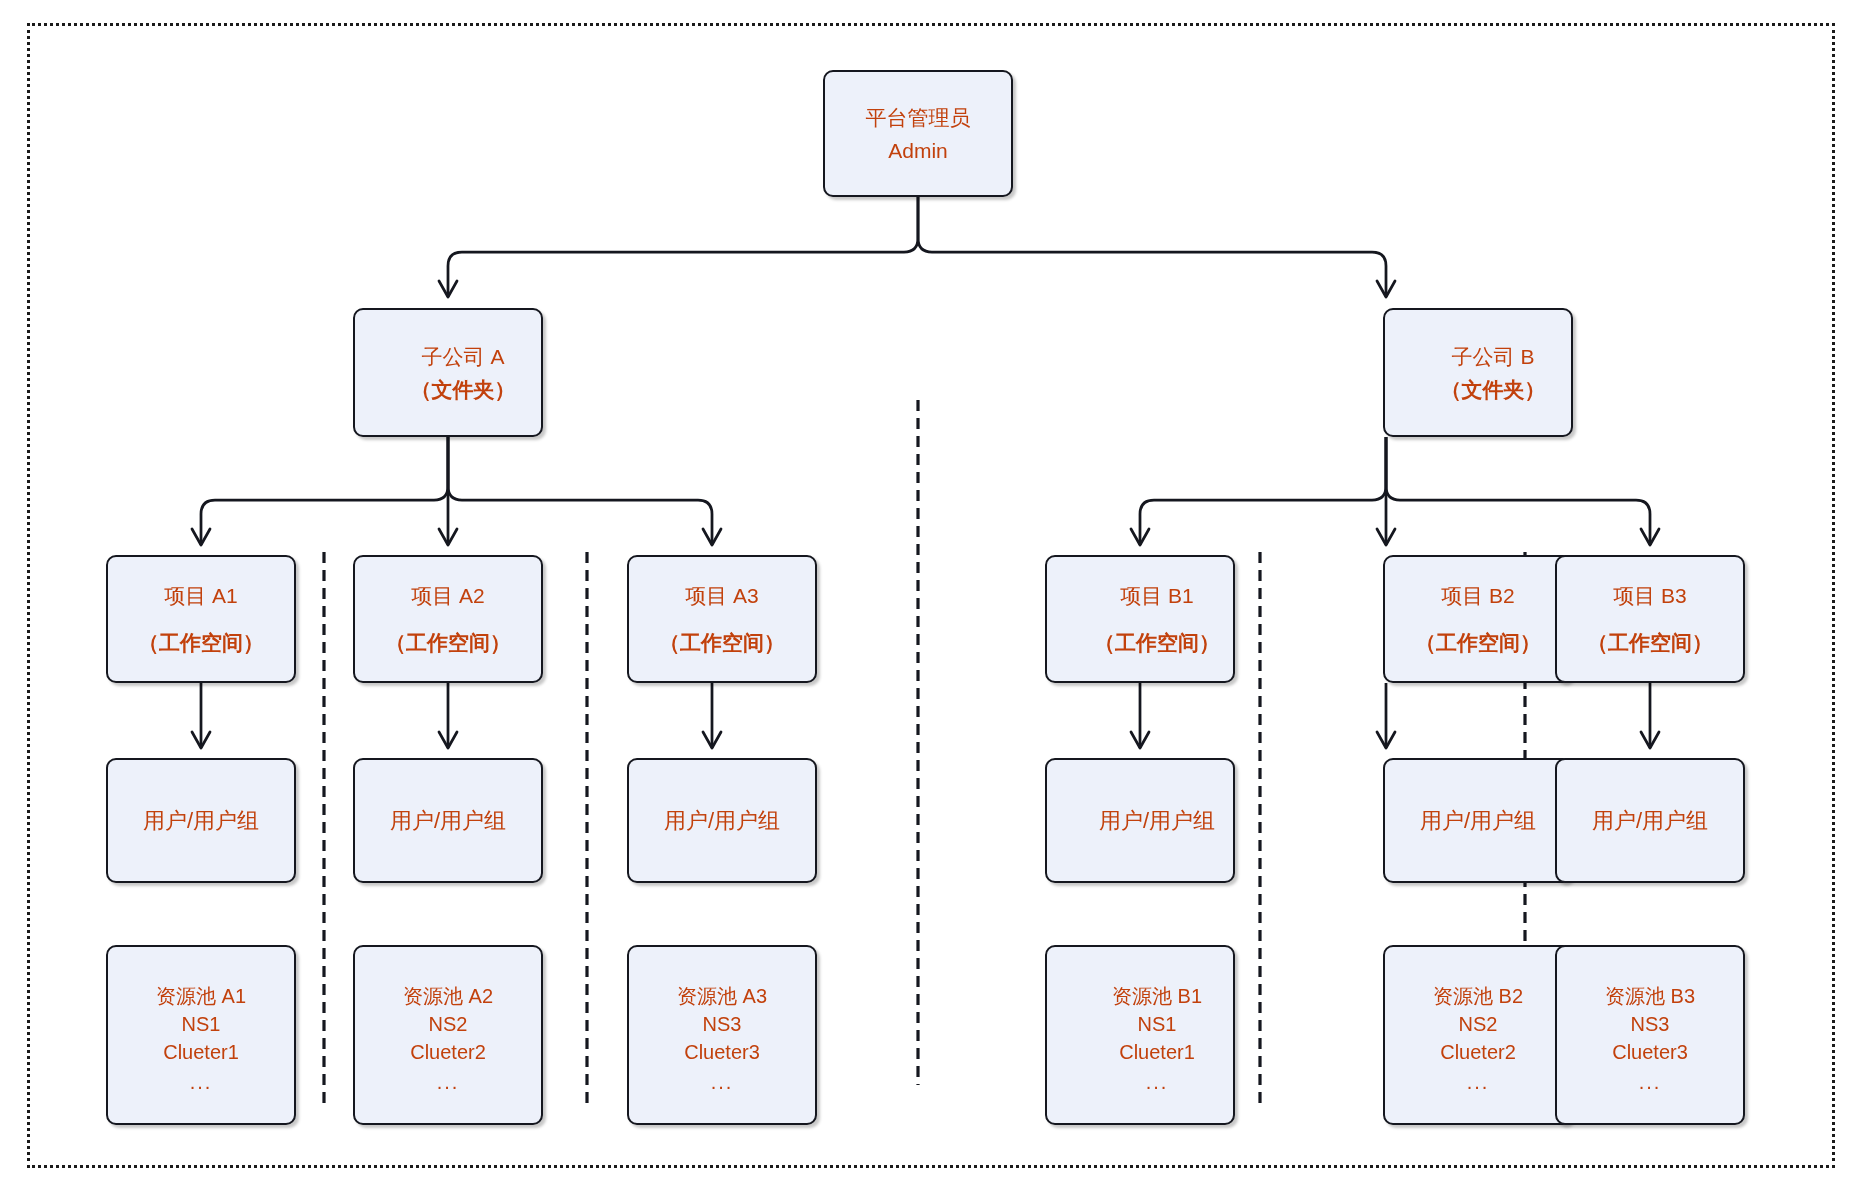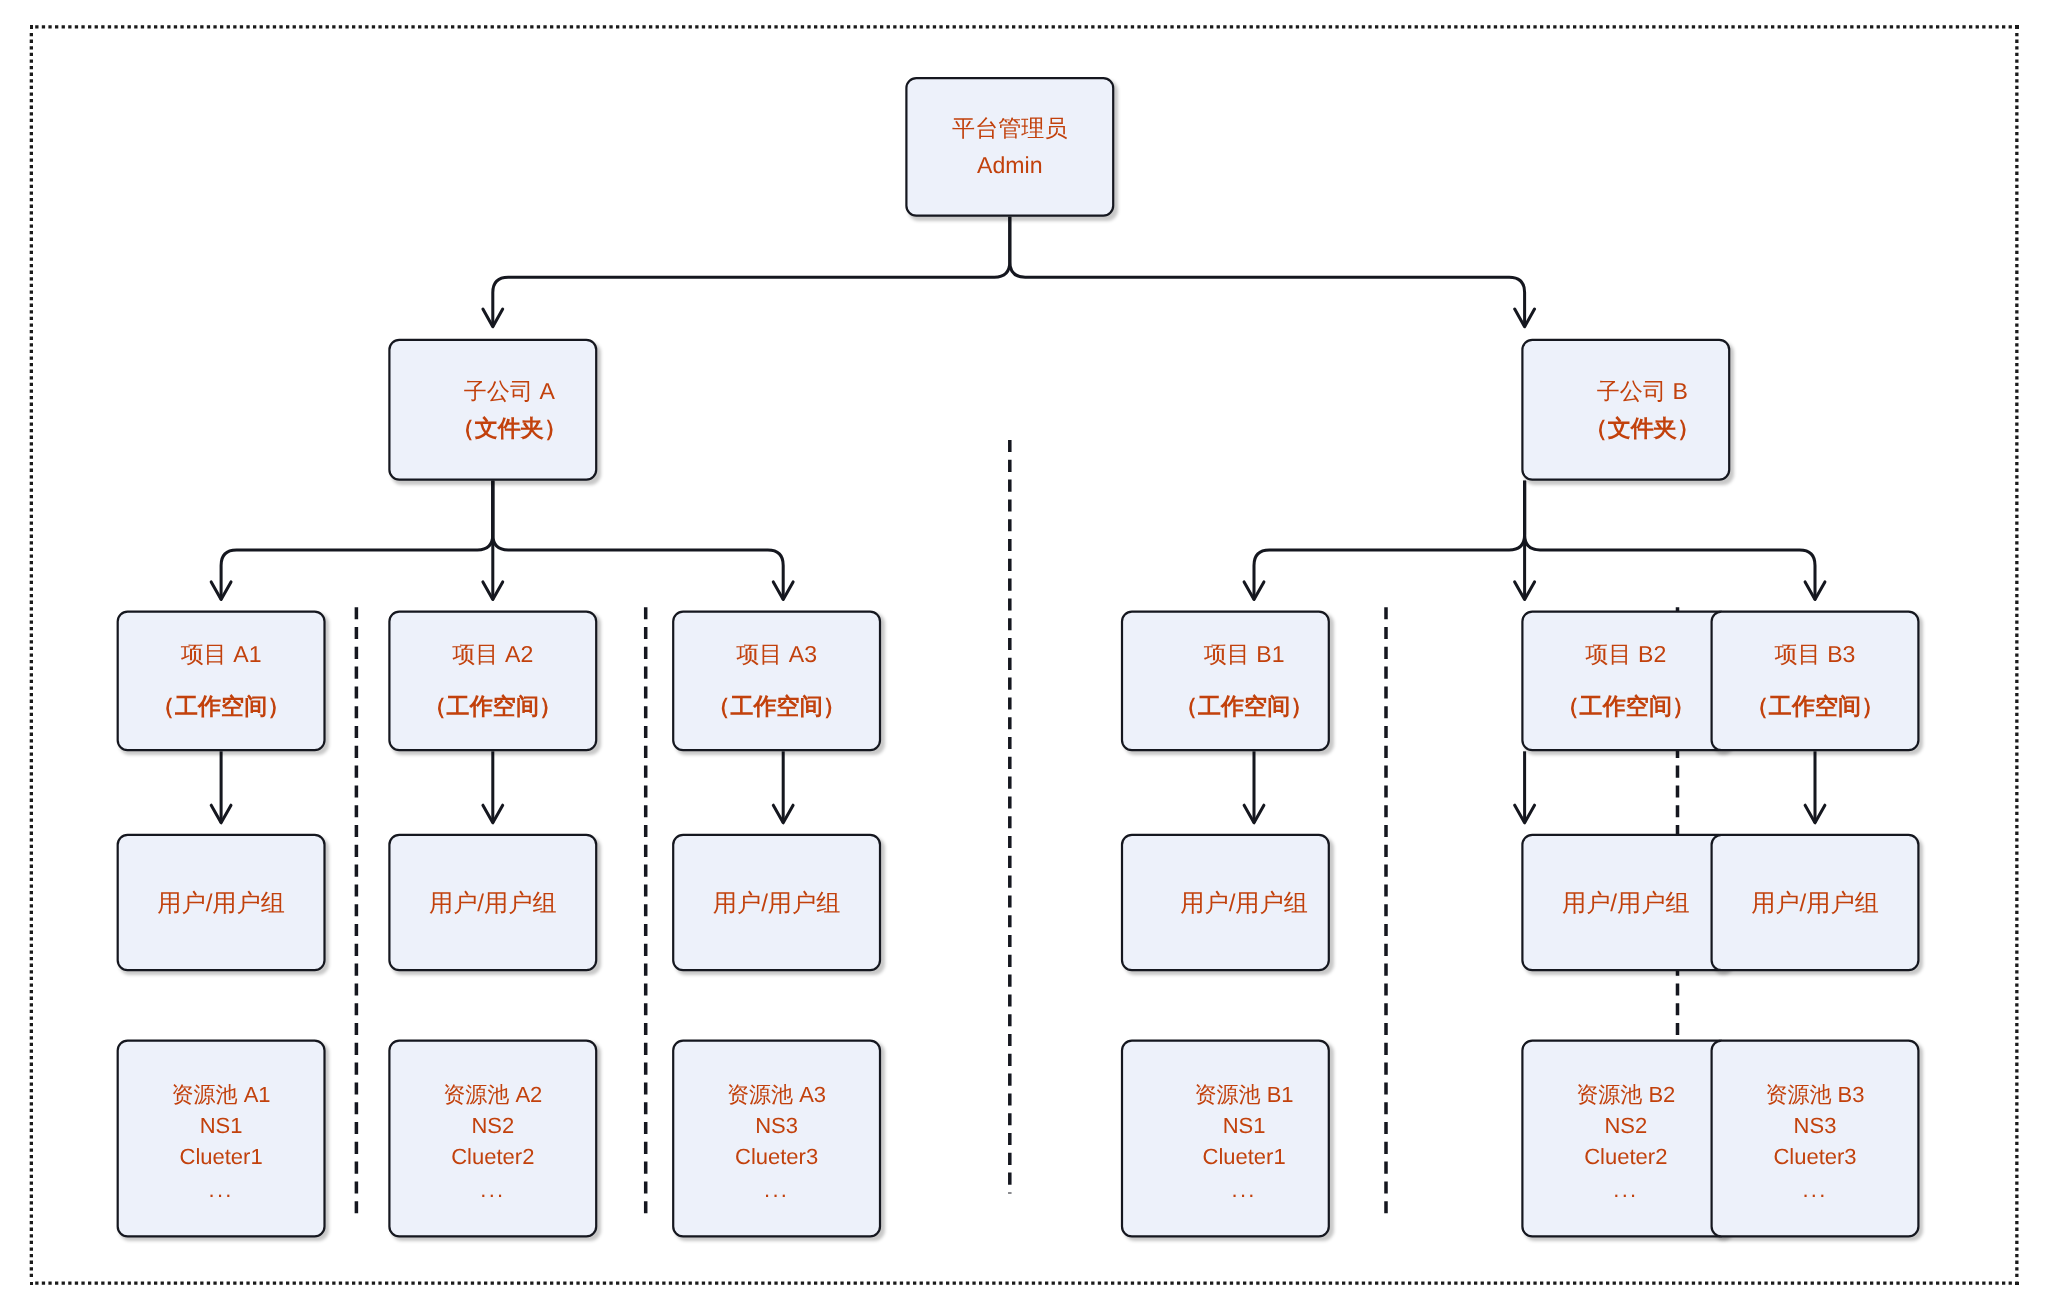--- a/index.html
+++ b/index.html
@@ -53,22 +53,22 @@
   
   .r-root { top: 70px;  height: 127px; left: 823px; }
   .r-folder { top: 308px; height: 129px; padding-left: 30px; }
   .r-project { top: 555px; height: 128px; gap: 14px; }
   .r-users { top: 758px; height: 125px; font-size: 22px; }
   .r-pool { top: 945px; height: 180px; font-size: 20px; line-height: 28px; }
   .r-pool .dots { line-height: 14px; margin-top: 9px; letter-spacing: 2px; }
   
   .c1 { left: 106px; }
   .c2 { left: 353px; }
-  .c3 { left: 611px; }
-  .c4 { left: 1019px; padding-left: 34px; }
+  .c3 { left: 627px; }
+  .c4 { left: 1045px; padding-left: 34px; }
   .c5 { left: 1356px; margin-left: 27px; }
   .c6 { left: 1555px; align-items: center; }
 </style>
 </head>
 <body>
 
 <div id="canvas">
 
   <svg id="connectors" viewBox="0 0 1862 1196" xmlns="http://www.w3.org/2000/svg">
     <defs>

